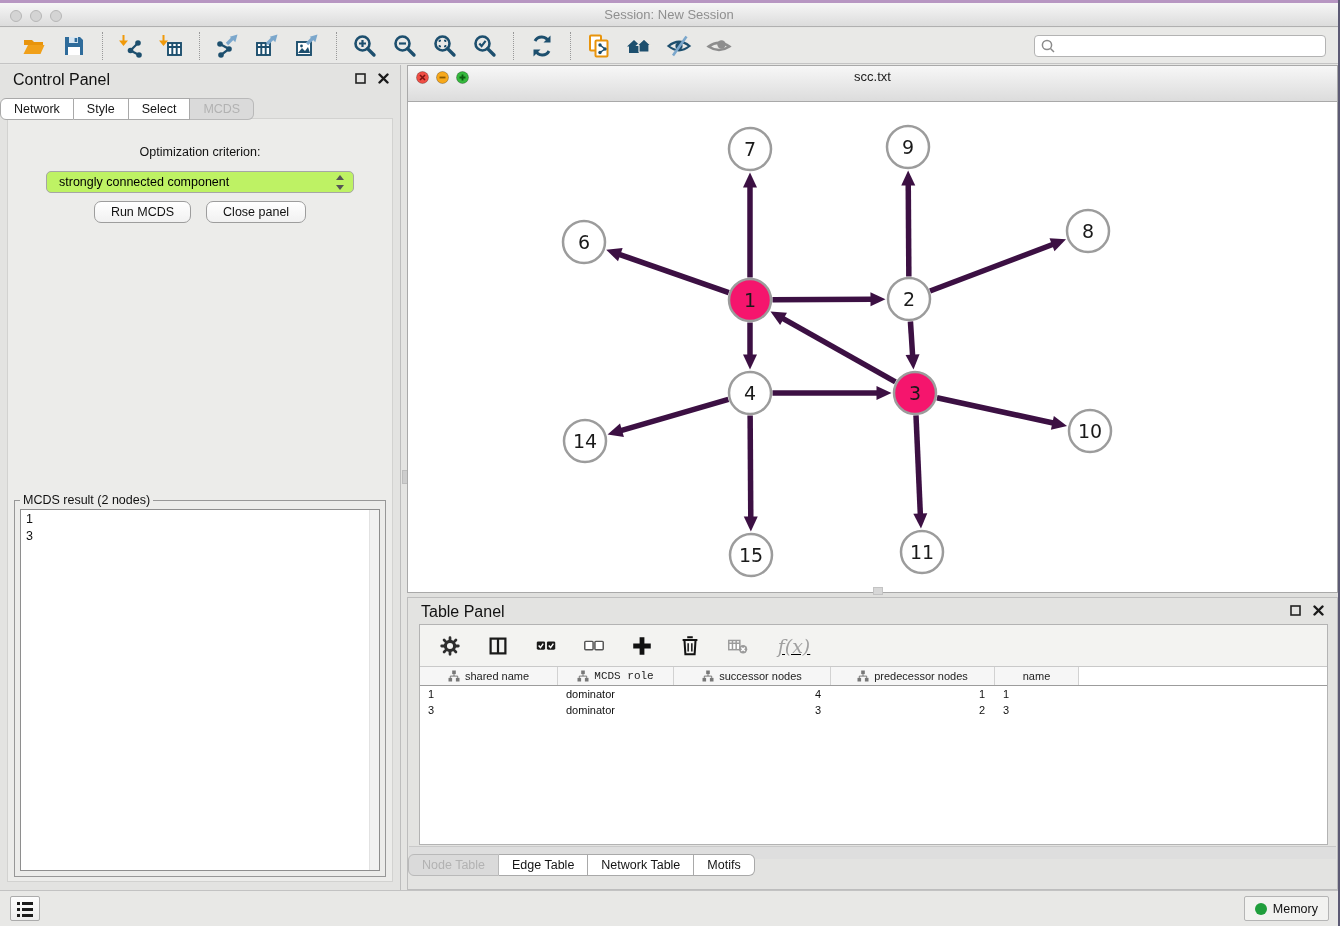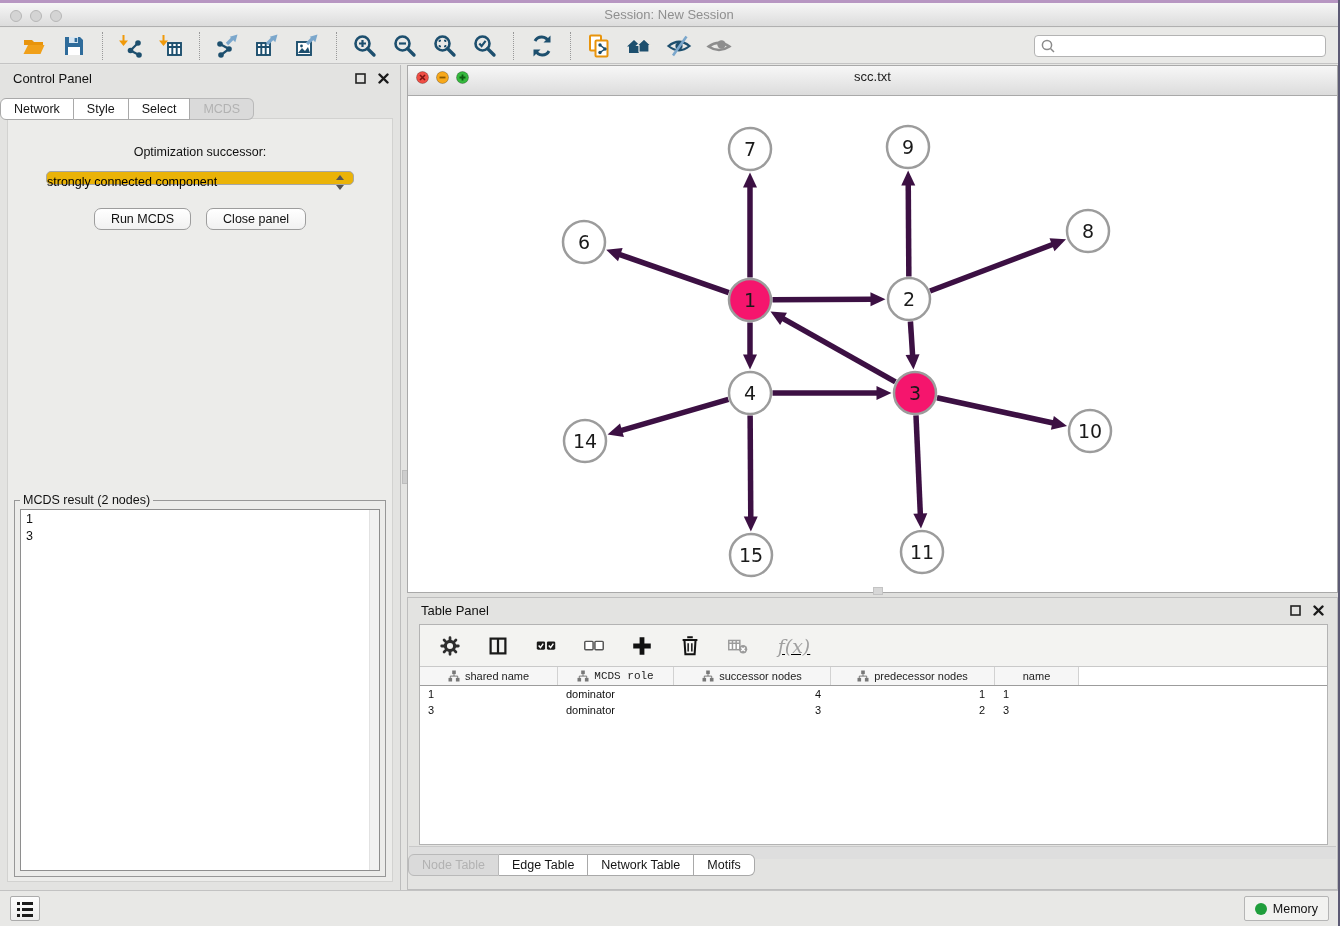--- a/index.html
+++ b/index.html
@@ -22,37 +22,37 @@
   .tb-sep { width:0; border-left:1px dotted #999; height:28px; }
   .tb-btn { width:30px; height:30px; display:flex; align-items:center; justify-content:center;
     background:none; border:none; cursor:pointer; }
   .searchbox { margin-left:auto; margin-right:6px; width:292px; height:22px; background:#fff;
     border:1px solid #b3b3b3; border-radius:4px; display:flex; align-items:center; padding:0 5px; }
   .searchbox input { border:none; outline:none; flex:1; font-size:12px; height:18px; background:transparent; }
 
   
   .control-panel { position:absolute; left:0; top:65px; width:401px; bottom:36px;
     background:#e3e3e1; border-right:1px solid #bdbdbd; }
-  .panel-title { position:absolute; left:13px; top:6px; font-size:13px; color:#111; }
+  .panel-title { position:absolute; left:13px; top:6px; font-size:16px; color:#111; }
   .panel-winbtns { position:absolute; right:10px; top:7px; display:flex; gap:10px; align-items:center; }
   .panel-winbtns .wb { width:13px; height:13px; display:flex; align-items:center; justify-content:center; cursor:pointer; }
   .cp-inner { position:absolute; left:7px; right:7px; top:53px; bottom:8px; background:#ececea; border:1px solid #d2d2d0; }
   .cp-tabs { position:absolute; top:33px; left:0; right:0; display:flex; justify-content:flex-start; z-index:2; }
   .seg span { background:#fff; border:1px solid #a9a9a9; border-left:none; padding:2px 13px;
     font-size:12.5px; color:#151515; line-height:16px; cursor:pointer; white-space:nowrap; }
   .seg span:first-child { border-left:1px solid #a9a9a9; border-radius:6px 0 0 6px; }
   .seg span:last-child { border-radius:0 6px 6px 0; }
   .seg span.active { background:#dadada; color:#b2b2b2; border-color:#b9b9b9; }
   .cp-content { padding-top:26px; text-align:center; }
   .cp-optlabel { font-size:12.5px; color:#111; }
-  .cp-select { position:relative; margin:12px auto 0; width:308px; height:14px; background:#eab308;
+  .cp-select { position:relative; margin:12px auto 0; width:308px; height:22px; background:#bef264;
     border:1px solid #a6a6a6; border-radius:5px; text-align:left; font-size:12.5px;
-    line-height:20px; cursor:pointer; }
+    line-height:20px; padding-left:12px; cursor:pointer; }
   .cp-stepper { position:absolute; right:8px; top:2px; width:10px; height:17px; }
-  .cp-btnrow { margin-top:23px; display:flex; justify-content:center; gap:15px; }
+  .cp-btnrow { margin-top:8px; display:flex; justify-content:center; gap:15px; }
   .cp-btn { height:22px; padding:0 16px; font-size:12.5px; color:#111;
     background:linear-gradient(#ffffff,#f1f1f1); border:1px solid #9d9d9d; border-radius:7px; cursor:pointer; }
   .cp-fieldset { position:absolute; left:6px; right:6px; top:374px; bottom:4px;
     border:1px solid #979797; background:#ececea; padding:0; }
   .cp-fieldset legend { font-size:12.5px; color:#111; margin-left:5px; padding:0 3px; }
   .cp-result { position:absolute; left:5px; right:5px; top:2px; bottom:5px; background:#fff;
     border:1px solid #8e8e8e; font-size:12.5px; color:#111; padding:1px 5px;
     white-space:pre-line; line-height:1.35; overflow:hidden; }
   .cp-result::after { content:""; position:absolute; right:0; top:0; bottom:0; width:9px;
     background:#f2f2f2; border-left:1px solid #e2e2e2; }
@@ -61,21 +61,21 @@
   .vsplit { position:absolute; left:401px; top:65px; width:6px; bottom:36px; background:#e4e4e2; }
   .vsplit::after { content:""; position:absolute; left:1px; top:405px; width:4px; height:12px;
     background:#cdcdcd; border:1px solid #bdbdbd; }
   .hsplit { position:absolute; left:407px; right:0; top:593px; height:4px; background:#e0e0de; }
   .hsplit::before { content:""; position:absolute; left:50%; top:-6px; width:8px; height:6px;
     background:#d7d7d7; border:1px solid #c3c3c3; }
 
   
   .network-panel { position:absolute; left:407px; top:65px; right:0; height:528px;
     background:#fff; border:1px solid #a9a9a9; }
-  .np-titlebar { position:relative; height:30px; background:linear-gradient(#f7f7f7,#dcdcdc);
+  .np-titlebar { position:relative; height:36px; background:linear-gradient(#f7f7f7,#dcdcdc);
     border-bottom:1px solid #a9a9a9; }
   .np-lights { position:absolute; left:8px; top:5px; display:flex; gap:7px; }
   .np-title { text-align:center; line-height:22px; font-size:13px; color:#1a1a1a; }
   .np-canvas { position:absolute; left:0; top:24px; right:0; bottom:0; }
   .np-canvas svg { display:block; }
 
   
   .table-panel { position:absolute; left:407px; right:0; top:597px; bottom:36px;
     background:#e3e3e1; border:1px solid #bdbdbd; }
   .tp-box { position:absolute; left:11px; right:9px; top:26px; bottom:44px;
@@ -290,21 +290,21 @@
       </span>
     </div>
     <div class="cp-tabs seg">
         <span class="">Network</span>
         <span class="">Style</span>
         <span class="">Select</span>
         <span class="active">MCDS</span>
       </div>
     <div class="cp-inner">
       <div class="cp-content">
-        <div class="cp-optlabel">Optimization successor:</div>
+        <div class="cp-optlabel">Optimization criterion:</div>
         <div class="cp-select">
           <span>strongly connected component</span>
           <span class="cp-stepper">
             <svg width="10" height="17">
                 <path d="M5 1 L9 6 H1 z" fill="#555"></path>
                 <path d="M5 16 L1 11 H9 z" fill="#555"></path>
               </svg>
           </span>
         </div>
         <div class="cp-btnrow">

